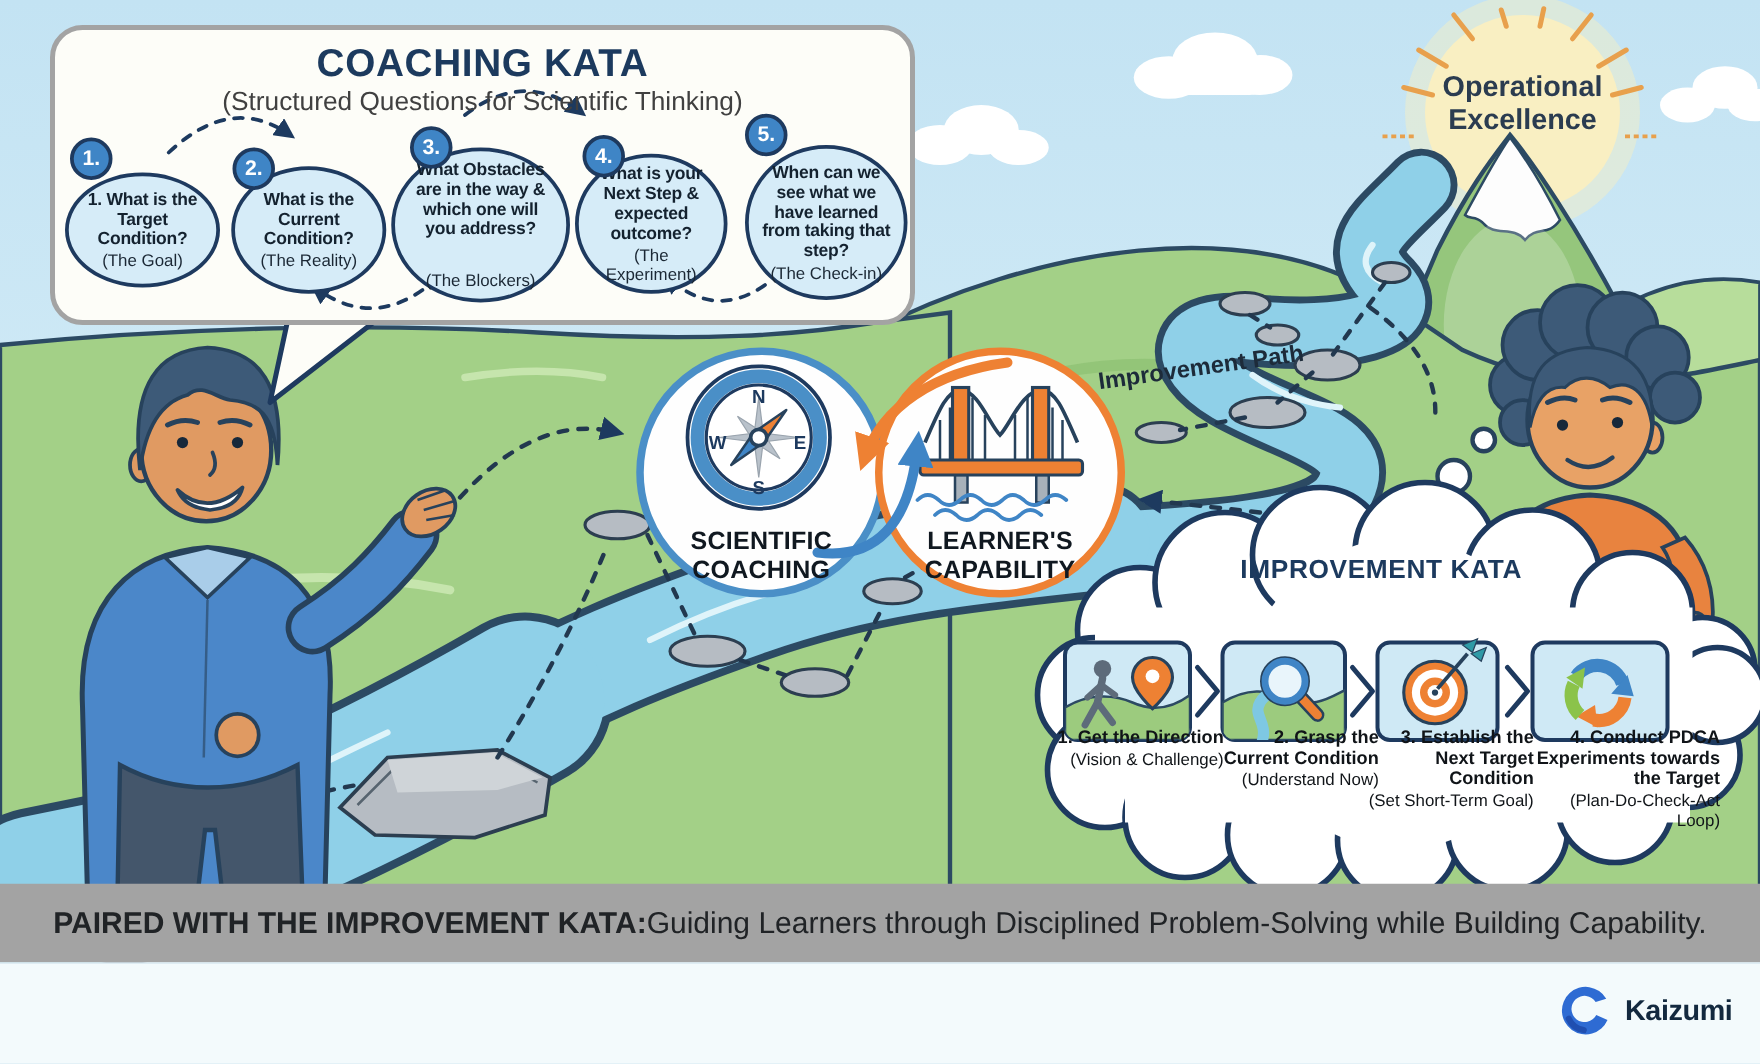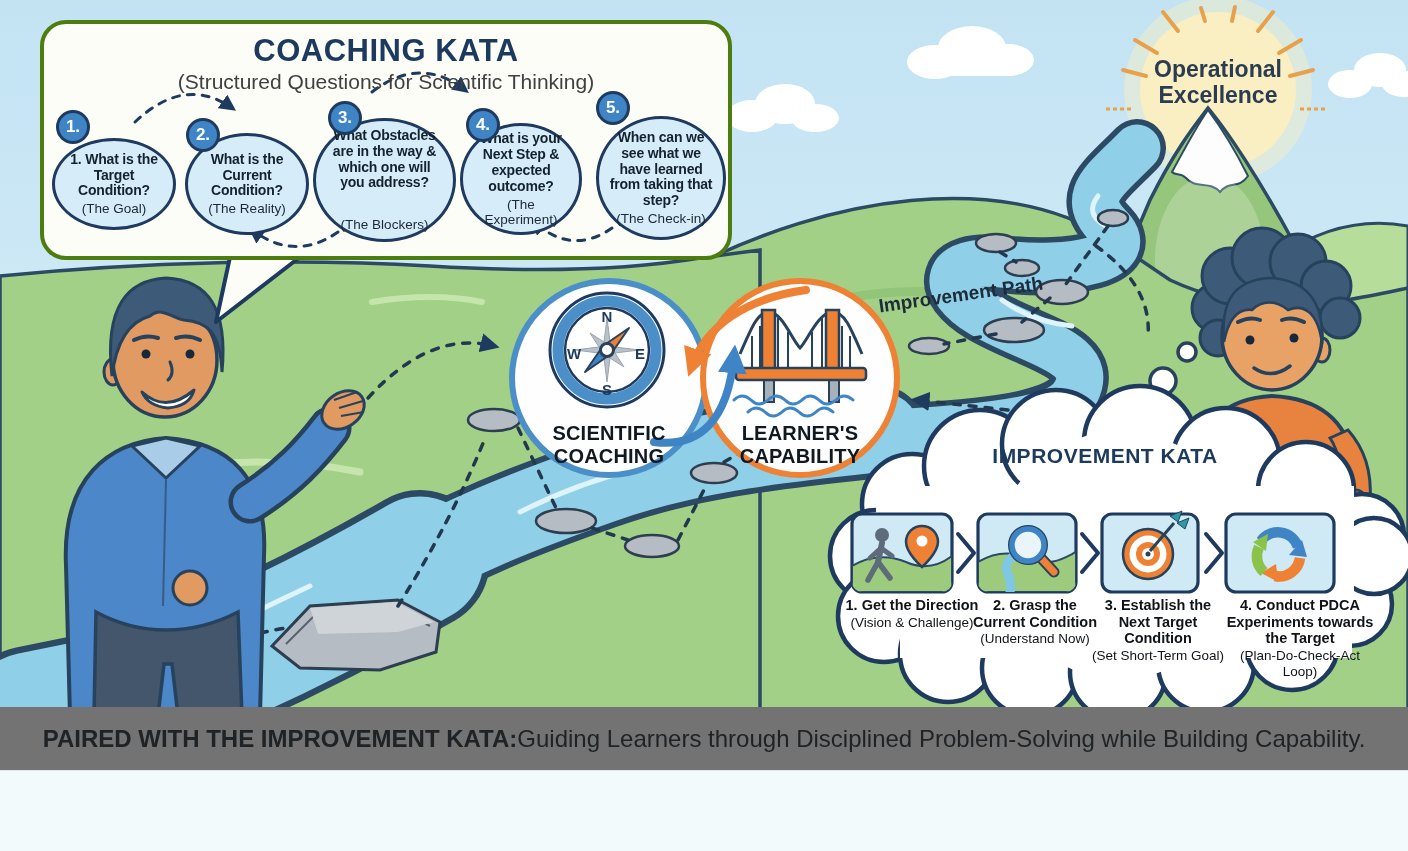--- a/index.html
+++ b/index.html
@@ -1,21 +1,21 @@
 <!DOCTYPE html>
 <html><head>
 <meta charset="utf-8">
 <style>
   html,body{margin:0;padding:0;background:#e8eef2;}
   .canvas{position:relative;width:1408px;height:851px;overflow:hidden;
           font-family:"Liberation Sans",sans-serif;background:#cde8f5;}
   .canvas svg.scene{position:absolute;left:0;top:0;}
   
   .speech-bubble{position:absolute;left:40px;top:20px;width:692px;height:240px;
-    background:#fdfdf8;border:4px solid #4d7c0f;border-radius:26px;box-sizing:border-box;}
+    background:#fdfdf8;border:4px solid #a3a3a3;border-radius:26px;box-sizing:border-box;}
   .speech-bubble .arcs{position:absolute;left:0;top:0;width:684px;height:232px;}
   .sb-head{position:relative;text-align:center;margin-top:9px;}
   .sb-title{font-size:31px;font-weight:800;color:#1c3a5e;letter-spacing:.5px;}
   .sb-sub{font-size:21px;color:#404040;margin-top:1px;}
   .qb{position:absolute;border:3px solid #1e3a5f;border-radius:50%;background:#d6ecf8;
       display:flex;flex-direction:column;align-items:center;justify-content:center;
       text-align:center;padding:6px 9px;box-sizing:border-box;}
   .qb .t{font-weight:bold;font-size:14px;line-height:1.13;color:#14222f;letter-spacing:-.2px;}
   .qb .n{font-size:13.5px;margin-top:2px;color:#1b2835;}
   .qb1{left:8px;top:114px;width:124px;height:92px;}
@@ -34,27 +34,27 @@
   .path-label{position:absolute;left:878px;top:284px;font-size:19px;font-weight:bold;
       color:#1d2b3a;transform:rotate(-8deg);}
   .circle-label{position:absolute;top:422px;width:154px;text-align:center;
       font-size:20px;font-weight:800;color:#101820;line-height:1.14;letter-spacing:.2px;}
   .cl-left{left:532px;} .cl-right{left:723px;}
   
   .ik-title{position:absolute;left:925px;top:444px;width:360px;text-align:center;
       font-size:21px;font-weight:800;color:#1c3a5e;letter-spacing:.5px;}
   .ik-sub{position:absolute;left:870px;top:484px;width:470px;text-align:center;
       font-size:19px;color:#1b1b1b;}
-  .cap{position:absolute;top:597px;text-align:center;color:#101418;}
+  .cap{position:absolute;top:582px;text-align:right;color:#101418;}
   .cap .t{font-weight:bold;font-size:14.5px;line-height:1.15;}
   .cap .n{font-size:13.5px;line-height:1.15;margin-top:1px;}
   .cap1{left:845px;width:134px;} .cap2{left:967px;width:136px;}
   .cap3{left:1089px;width:138px;} .cap4{left:1206px;width:152px;margin-left:18px;}
   
-  .bar{position:absolute;left:0;top:707px;width:1408px;height:63px;background:#737373;
+  .bar{position:absolute;left:0;top:707px;width:1408px;height:63px;background:#a3a3a3;
       display:flex;align-items:center;justify-content:center;font-size:24px;color:#202326;}
   .bar .lead{font-weight:bold;}
   .strip{position:absolute;left:0;top:770px;width:1408px;height:81px;background:#f3fafc;
       border-top:1px solid #d8e7f0;box-sizing:border-box;}
   .brand{position:absolute;right:22px;top:786px;display:flex;align-items:center;gap:9px;}
   .brand .name{font-size:23px;font-weight:800;color:#13293f;letter-spacing:-.3px;}
 </style>
 </head>
 <body>
 
@@ -422,14 +422,21 @@
   <div class="cap cap4">
     <div class="t">4. Conduct PDCA Experiments towards the Target</div>
     <div class="n">(Plan-Do-Check-Act Loop)</div>
   </div>
 
   <div class="bar">
       <span class="lead">PAIRED WITH THE IMPROVEMENT KATA:</span>
       <span> Guiding Learners through Disciplined Problem-Solving while Building Capability.</span>
     </div>
   <div class="strip"></div>
+  <div class="brand">
+    <svg width="44" height="44" viewBox="0 0 44 44">
+      <path d="M38,13 A19,19 0 1 0 39,30 L30,26 A10.5,10.5 0 1 1 29.5,15.5 Z" fill="#2e6bd3"></path>
+      <path d="M8,29 A15.5,15.5 0 0 0 20,38" fill="none" stroke="#1f4eb0" stroke-width="5" stroke-linecap="round"></path>
+    </svg>
+    <span class="name">Kaizumi</span>
+  </div>
 
 </div>
 
 </body></html>

